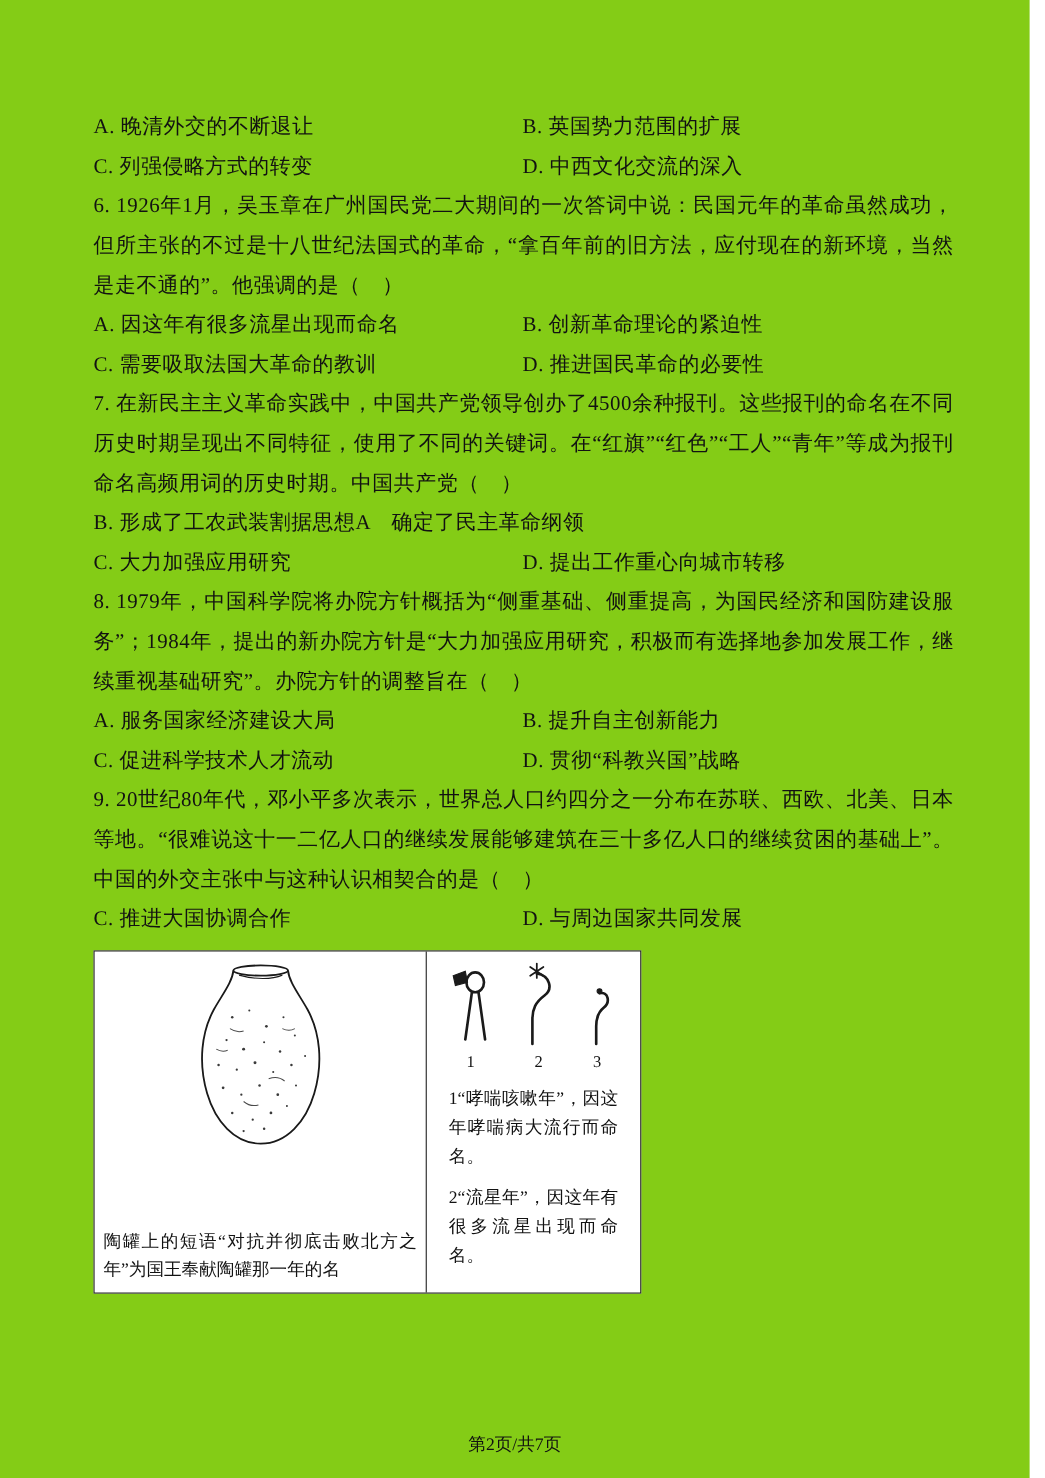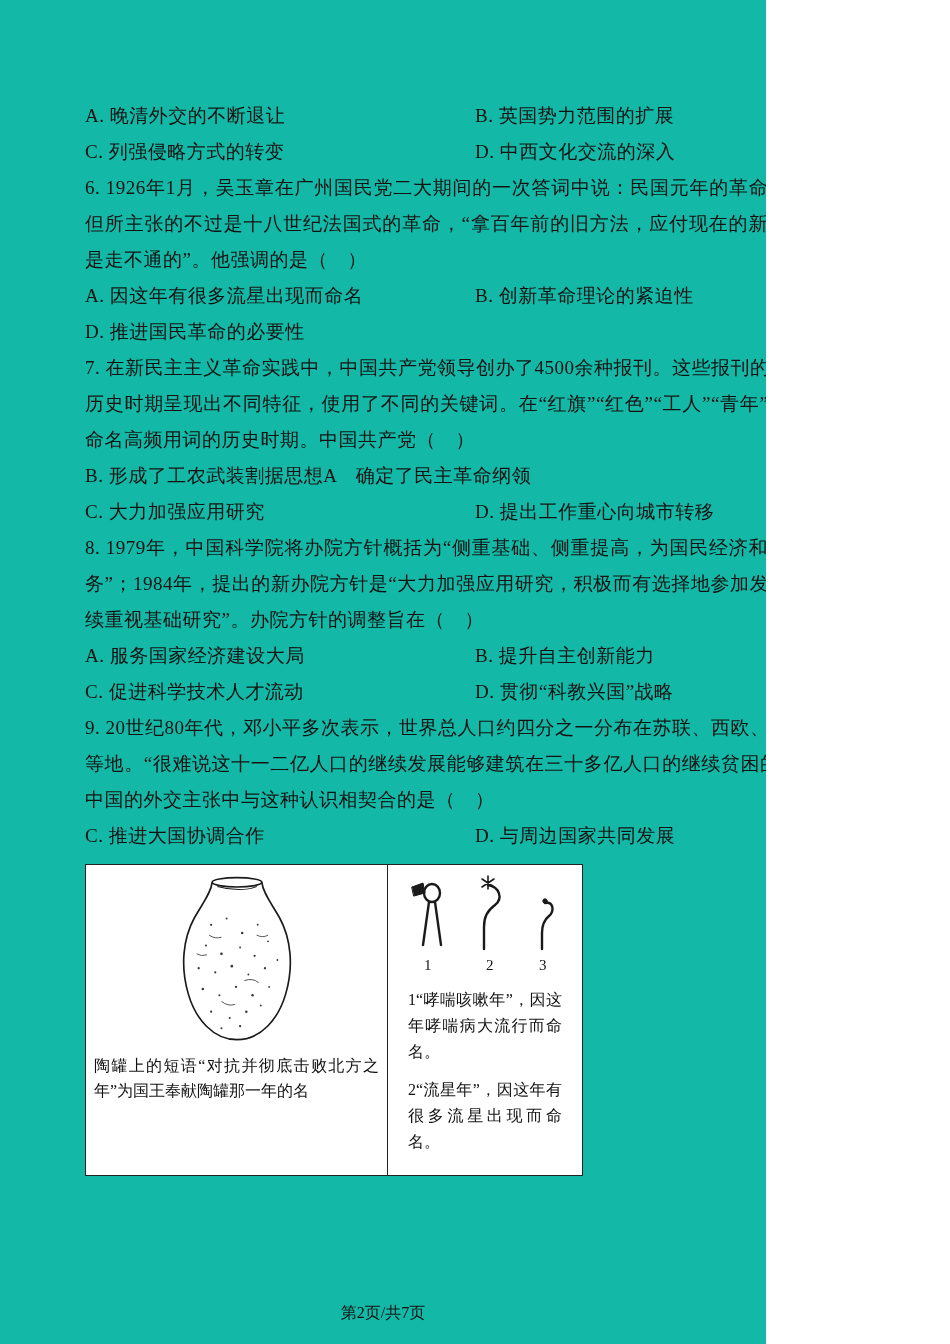--- a/index.html
+++ b/index.html
@@ -1,21 +1,21 @@
 <!DOCTYPE html>
 <html><head>
 <meta charset="utf-8">
 <style>
   * { box-sizing: border-box; }
   html,body { margin:0; padding:0; background:#ffffff; }
   .page {
     position: relative;
-    width: 766px;
+    width: 936px;
     height: 1344px;
-    background: #14b8a6;
+    background: #84cc16;
     color: #121212;
     font-family: "Liberation Serif", "DejaVu Serif", serif;
     overflow: hidden;
   }
   .content {
     position: absolute;
     top: 98px;
     left: 85px;
     width: 782px;
   }
@@ -43,20 +43,21 @@
     background: #fff;
   }
   .fig-cell { padding: 8px 8px 8px 8px; }
   .fig-left {
     width: 302px;
     flex: none;
     border-right: 1.5px solid #222;
     display: flex;
     flex-direction: column;
     align-items: center;
+    justify-content: space-between;
   }
   .fig-right { width: 194px; flex: none; }
   .fig-caption {
     margin: 4px 0 0 0;
     font-size: 16px;
     line-height: 25px;
     text-align: justify;
     width: 100%;
   }
   .fig-text {
@@ -91,20 +92,21 @@
       <span class="opt opt-l">C. 列强侵略方式的转变</span>
       <span class="opt">D. 中西文化交流的深入</span>
     </div>
 
     <p class="stem">6. 1926年1月，吴玉章在广州国民党二大期间的一次答词中说：民国元年的革命虽然成功，但所主张的不过是十八世纪法国式的革命，“拿百年前的旧方法，应付现在的新环境，当然是走不通的”。他强调的是（　）</p>
     <div class="opt-row">
       <span class="opt opt-l">A. 因这年有很多流星出现而命名</span>
       <span class="opt">B. 创新革命理论的紧迫性</span>
     </div>
     <div class="opt-row">
+      <span class="opt opt-l">C. 需要吸取法国大革命的教训</span>
       <span class="opt">D. 推进国民革命的必要性</span>
     </div>
 
     <p class="stem">7. 在新民主主义革命实践中，中国共产党领导创办了4500余种报刊。这些报刊的命名在不同历史时期呈现出不同特征，使用了不同的关键词。在“红旗”“红色”“工人”“青年”等成为报刊命名高频用词的历史时期。中国共产党（　）</p>
     <div class="opt-row">
       <span class="opt">B. 形成了工农武装割据思想</span>
       <span class="opt opt-l">A　确定了民主革命纲领</span>
     </div>
     <div class="opt-row">
       <span class="opt opt-l">C. 大力加强应用研究</span>

